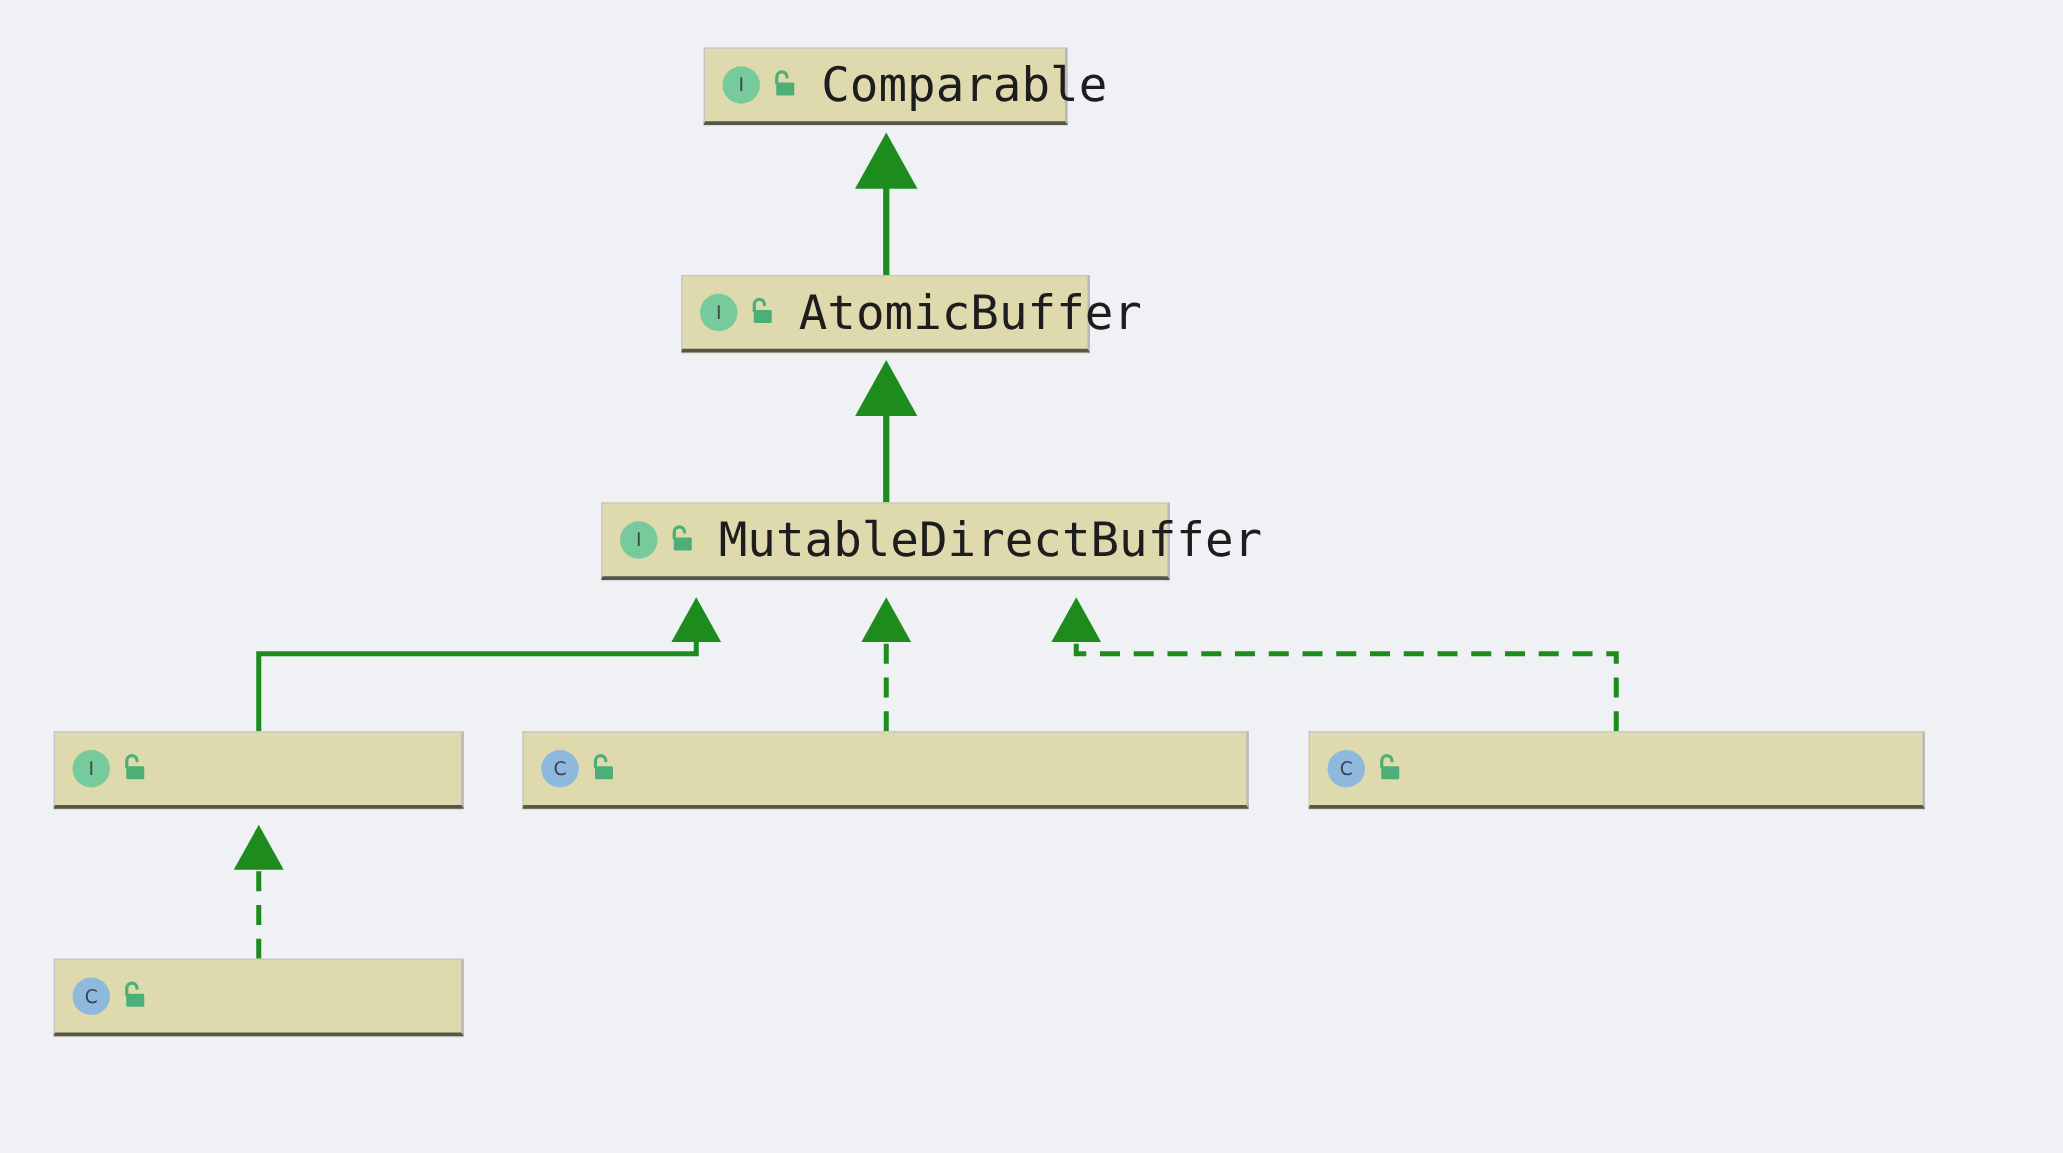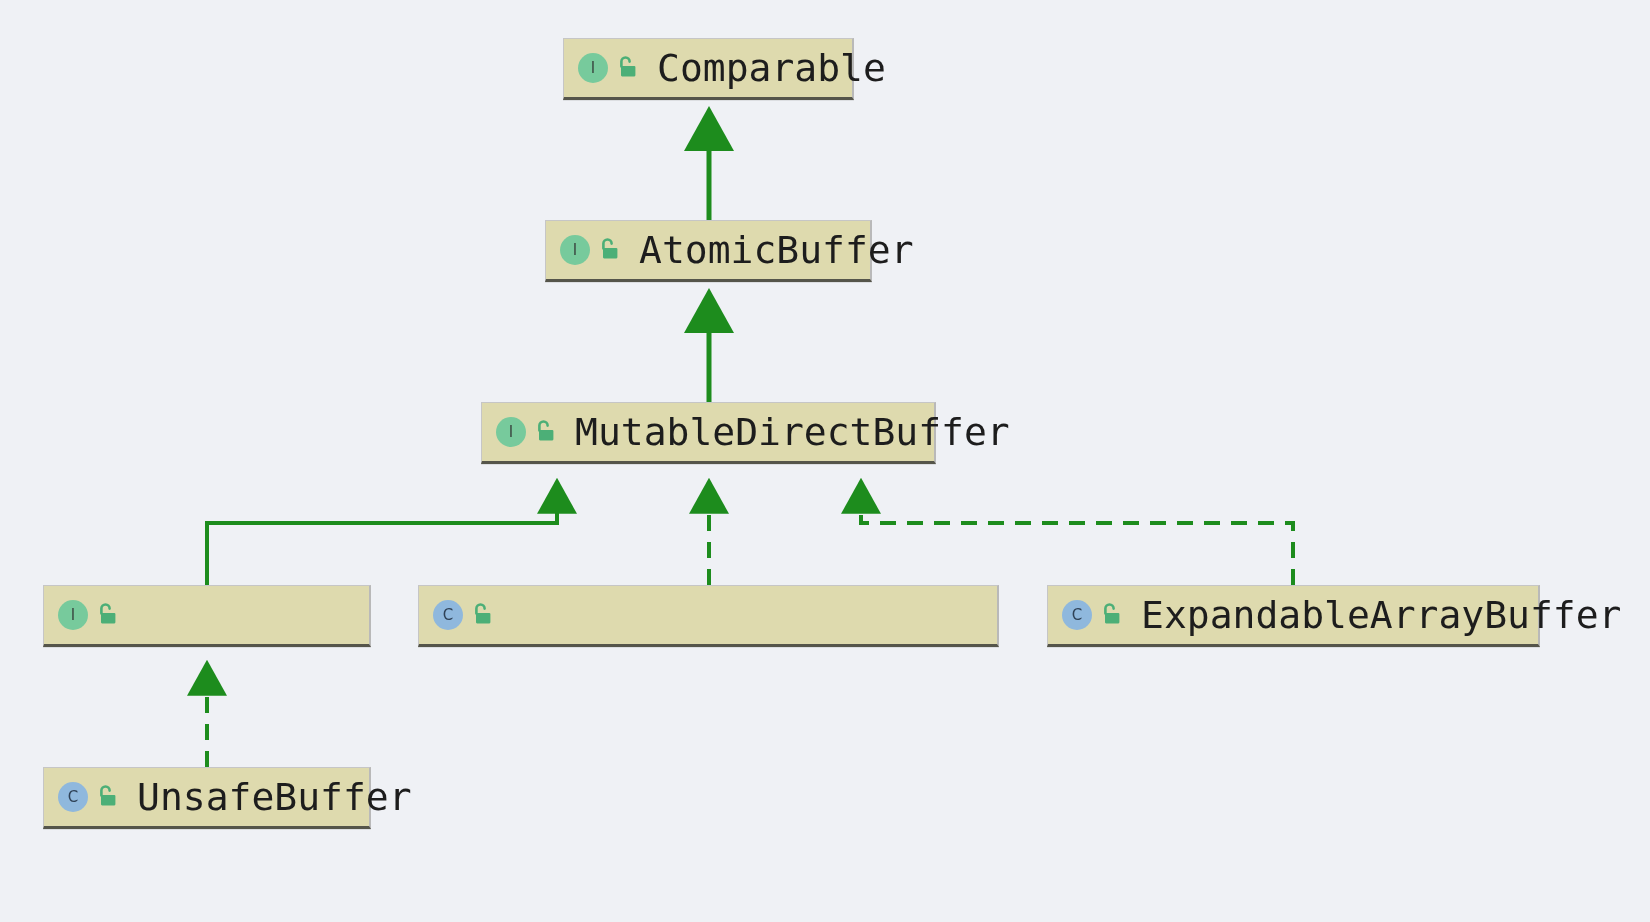--- a/index.html
+++ b/index.html
@@ -161,27 +161,25 @@
         </span>
       </div>
       <div class="node" style="left: 1047px; top: 585px; width: 493px; height: 62px;">
         <span class="node-icons">
           <span class="type-badge klass">C</span>
           <svg class="lock-icon" viewBox="0 0 22 26" aria-hidden="true">
             <path d="M4.4 11.5 V6.6 a4.1 4.1 0 0 1 8.2 0" fill="none" stroke="#4caf77" stroke-width="2.6" stroke-linecap="round"></path>
             <rect x="4.0" y="11.0" width="14.4" height="10.4" rx="1.1" fill="#4caf77"></rect>
           </svg>
         </span>
-        <span class="node-label">ExpandableArrayBuffer</span>
       </div>
       <div class="node" style="left: 43px; top: 767px; width: 328px; height: 62px;">
         <span class="node-icons">
           <span class="type-badge klass">C</span>
           <svg class="lock-icon" viewBox="0 0 22 26" aria-hidden="true">
             <path d="M4.4 11.5 V6.6 a4.1 4.1 0 0 1 8.2 0" fill="none" stroke="#4caf77" stroke-width="2.6" stroke-linecap="round"></path>
             <rect x="4.0" y="11.0" width="14.4" height="10.4" rx="1.1" fill="#4caf77"></rect>
           </svg>
         </span>
-        <span class="node-label">UnsafeBuffer</span>
       </div>
     </div>
 
 </div>
 
 </body></html>

